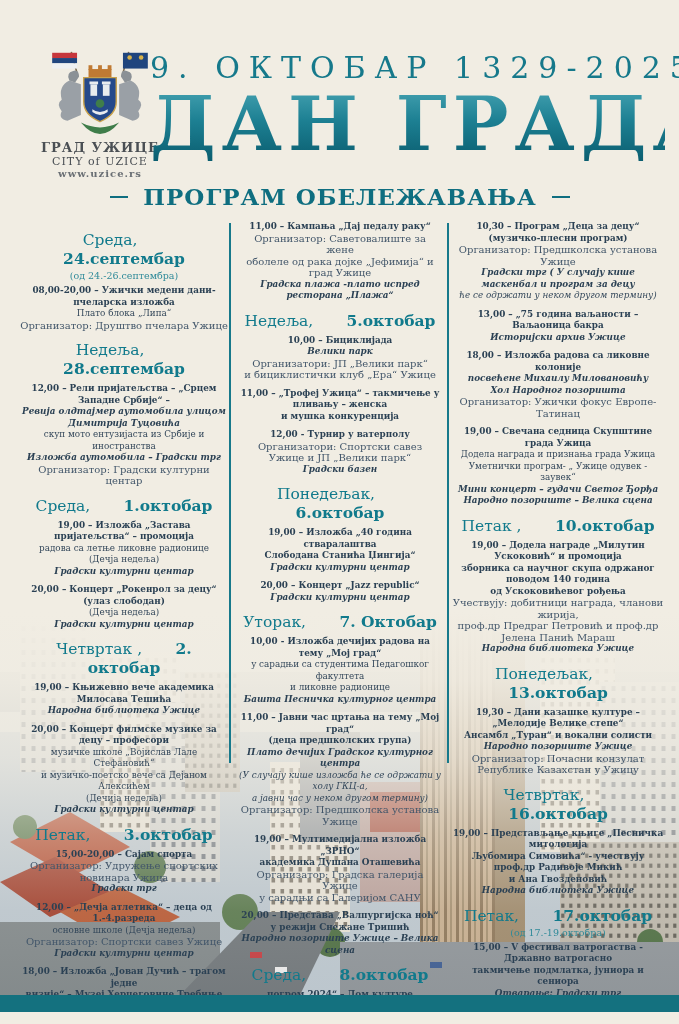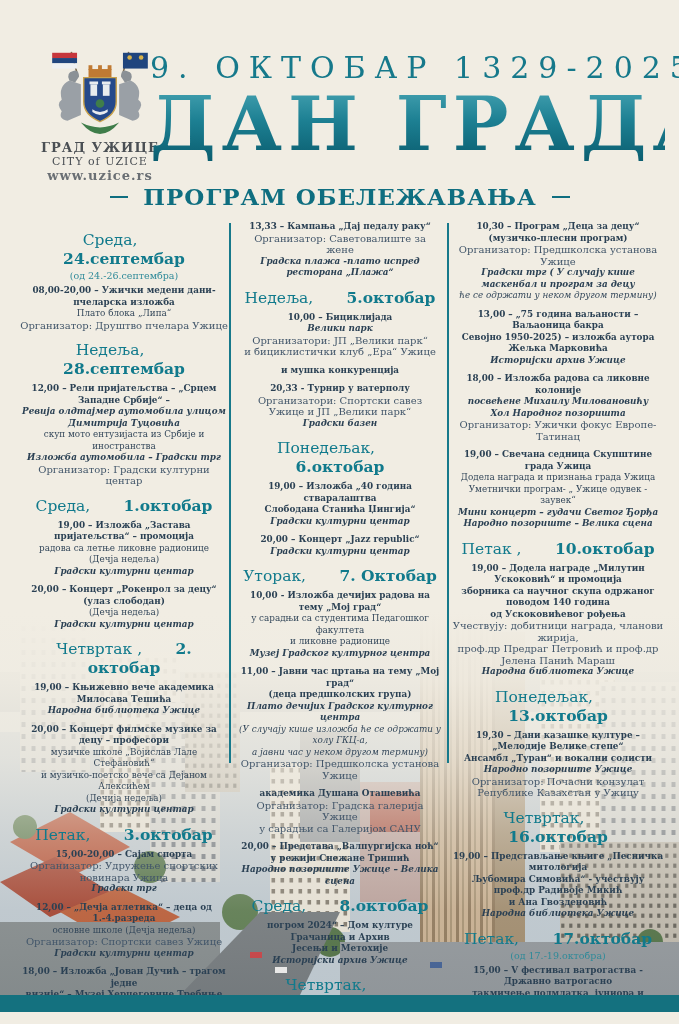--- a/index.html
+++ b/index.html
@@ -5,21 +5,21 @@
   html,body{margin:0;padding:0;}
   body{width:679px;height:1024px;position:relative;overflow:hidden;
        background:#f1ede3;font-family:"DejaVu Serif","Liberation Serif",serif;}
   .poster{position:absolute;inset:0;}
 
   
   .logo{position:absolute;left:36px;top:48px;width:128px;text-align:center;}
   .logo svg{display:block;margin:0 auto;}
   .logo-name{font-weight:bold;font-size:13px;letter-spacing:1px;color:#4a4f54;margin-top:4px;}
   .logo-name2{font-size:11px;letter-spacing:1px;color:#4a4f54;}
-  .logo-url{font-size:13px;letter-spacing:1px;color:#6a6f74;font-weight:bold;}
+  .logo-url{font-size:10px;letter-spacing:1px;color:#6a6f74;font-weight:bold;}
 
   .head-wrap{position:absolute;left:150px;top:50px;width:515px;text-align:center;}
   .date-line{font-size:30px;letter-spacing:9px;color:#16798b;white-space:nowrap;}
   .big-title{font-size:74px;font-weight:bold;letter-spacing:6px;line-height:1.0;margin-top:2px;
      background:linear-gradient(180deg,#45a2b1 0%,#1d8093 45%,#0a5e70 100%);
      -webkit-background-clip:text;background-clip:text;color:transparent;white-space:nowrap;}
   .subtitle-row{position:absolute;left:110px;top:183px;width:460px;display:flex;align-items:center;gap:15px;}
   .subtitle-row .rule{flex:1;height:2px;background:#0f6e80;}
   .subtitle{font-size:23px;font-weight:bold;letter-spacing:1px;color:#0f6e80;white-space:nowrap;}
 
@@ -177,65 +177,68 @@
       </div>
       <div class="dh"><span>Субота,</span><b> 4.октобар</b></div>
       <div class="ev">
         <div class="ln ln-b">10,00 – Јесењи крос – XXXIII „Трка за срећније</div>
         <div class="ln ln-b">детињство“ – 24 трке (основне и средње школе)</div>
         <div class="ln ln-o">Организатори: Црвени крст Ужице и Спортски савез Ужице</div>
       </div>
     </div>
   <div class="col col2">
       <div class="ev">
-        <div class="ln ln-b">13,33 –  Кампања „Дај педалу раку“</div>
+        <div class="ln ln-b">11,00 –  Кампања „Дај педалу раку“</div>
         <div class="ln ln-o">Организатор: Саветовалиште за жене</div>
+        <div class="ln ln-o">оболеле од рака дојке „Јефимија“ и град Ужице</div>
         <div class="ln ln-v">Градска плажа -плато испред ресторана „Плажа“</div>
       </div>
       <div class="dh"><span>Недеља,</span><b> 5.октобар</b></div>
       <div class="ev">
         <div class="ln ln-b">10,00 – Бициклијада</div>
         <div class="ln ln-v">Велики парк</div>
         <div class="ln ln-o">Организатори: ЈП „Велики парк“</div>
         <div class="ln ln-o">и бициклистички клуб „Ера“ Ужице</div>
       </div>
       <div class="ev">
+        <div class="ln ln-b">11,00 – „Трофеј Ужица“ – такмичење у пливању – женска</div>
         <div class="ln ln-b">и мушка конкуренција</div>
       </div>
       <div class="ev">
-        <div class="ln ln-b">20,33 - Турнир у ватерполу</div>
+        <div class="ln ln-b">12,00 - Турнир у ватерполу</div>
         <div class="ln ln-o">Организатори: Спортски савез Ужице и ЈП „Велики парк“</div>
         <div class="ln ln-v">Градски базен</div>
       </div>
       <div class="dh"><span>Понедељак,</span><b> 6.октобар</b></div>
       <div class="ev">
         <div class="ln ln-b">19,00 – Изложба „40 година стваралаштва</div>
         <div class="ln ln-b">Слободана Станића Џингија“</div>
         <div class="ln ln-v">Градски културни центар</div>
       </div>
       <div class="ev">
         <div class="ln ln-b">20,00 – Концерт „Jazz  republic“</div>
         <div class="ln ln-v">Градски културни центар</div>
       </div>
       <div class="dh"><span>Уторак,</span><b> 7. Октобар</b></div>
       <div class="ev">
         <div class="ln ln-b">10,00 - Изложба дечијих радова на тему „Мој град“</div>
         <div class="ln ln-p">у сарадњи са студентима Педагошког факултета</div>
         <div class="ln ln-p">и ликовне радионице</div>
-        <div class="ln ln-v">Музеј Градског културног центра</div>
+        <div class="ln ln-v">Башта Песничка културног центра</div>
       </div>
       <div class="ev">
         <div class="ln ln-b">11,00 – Јавни час цртања на тему „Мој град“</div>
         <div class="ln ln-b">(деца предшколских група)</div>
         <div class="ln ln-v">Плато дечијих Градског културног центра</div>
         <div class="ln ln-i">(У случају кише изложба ће се  одржати у холу ГКЦ-а,</div>
         <div class="ln ln-i">а јавни час у неком другом термину)</div>
         <div class="ln ln-o">Организатор: Предшколска установа Ужице</div>
       </div>
       <div class="ev">
+        <div class="ln ln-b">19,00 – Мултимедијална изложба „ЗРНО“</div>
         <div class="ln ln-b">академика Душана Оташевића</div>
         <div class="ln ln-o">Организатор: Градска галерија Ужице</div>
         <div class="ln ln-o">у сарадњи са Галеријом САНУ</div>
       </div>
       <div class="ev">
         <div class="ln ln-b">20,00 – Представа „Валпургијска ноћ“</div>
         <div class="ln ln-b">у режији Снежане Тришић</div>
         <div class="ln ln-v">Народно позориште Ужице – Велика сцена</div>
       </div>
       <div class="dh"><span>Среда,</span><b> 8.октобар</b></div>
@@ -248,21 +251,20 @@
     </div>
   <div class="col col3">
       <div class="ev">
         <div class="ln ln-b">10,30 – Програм „Деца за децу“ (музичко-плесни програм)</div>
         <div class="ln ln-o">Организатор: Предшколска установа Ужице</div>
         <div class="ln ln-v">Градски трг ( У случају кише маскенбал и програм за децу</div>
         <div class="ln ln-i">ће се одржати у неком другом термину)</div>
       </div>
       <div class="ev">
         <div class="ln ln-b">13,00 – „75 година ваљаности – Ваљаоница бакра</div>
-        <div class="ln ln-b">Севојно 1950-2025) – изложба аутора Жељка Марковића</div>
         <div class="ln ln-v">Историјски архив Ужице</div>
       </div>
       <div class="ev">
         <div class="ln ln-b">18,00 – Изложба радова са ликовне колоније</div>
         <div class="ln ln-v">посвећене Михаилу Миловановићу</div>
         <div class="ln ln-v">Хол Народног позоришта</div>
         <div class="ln ln-o">Организатор: Ужички фокус Европе- Татинац</div>
       </div>
       <div class="ev">
         <div class="ln ln-b">19,00 – Свечана седница Скупштине града Ужица</div>

